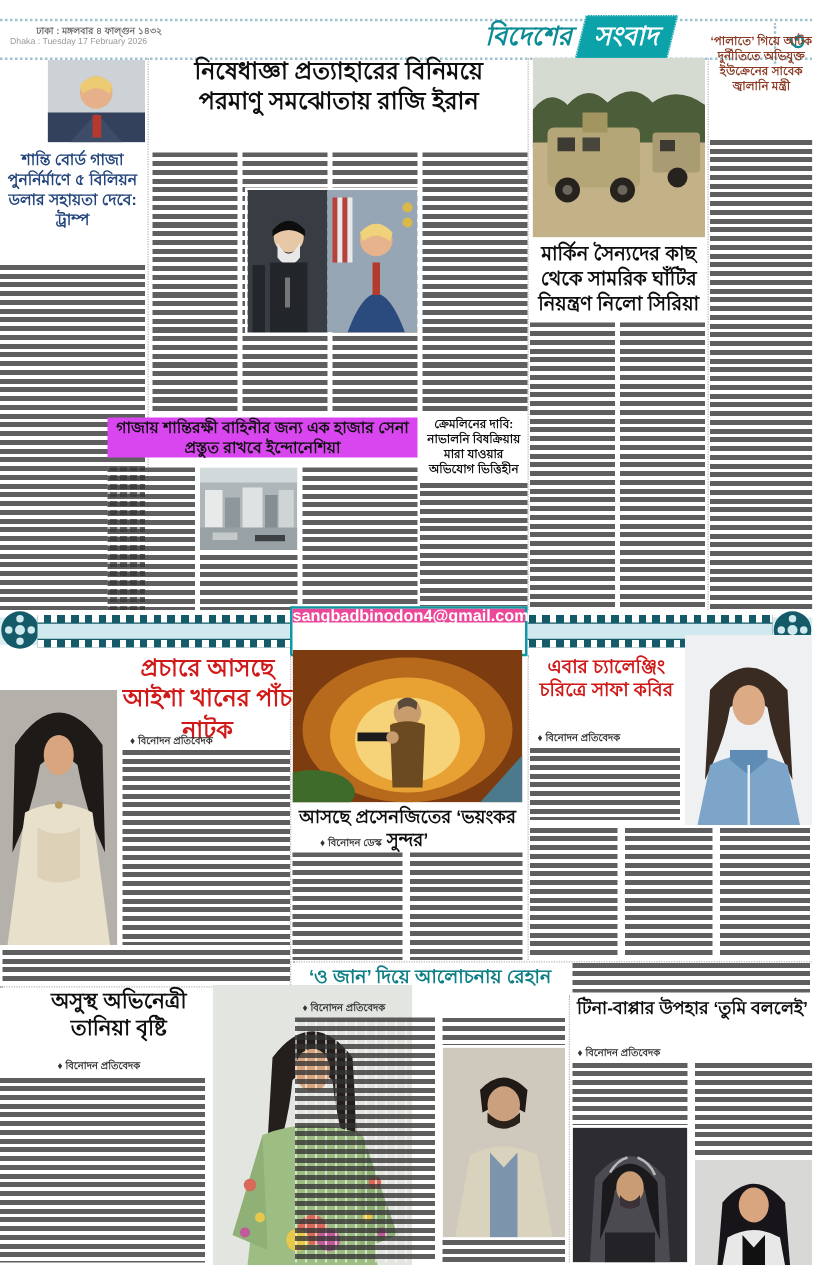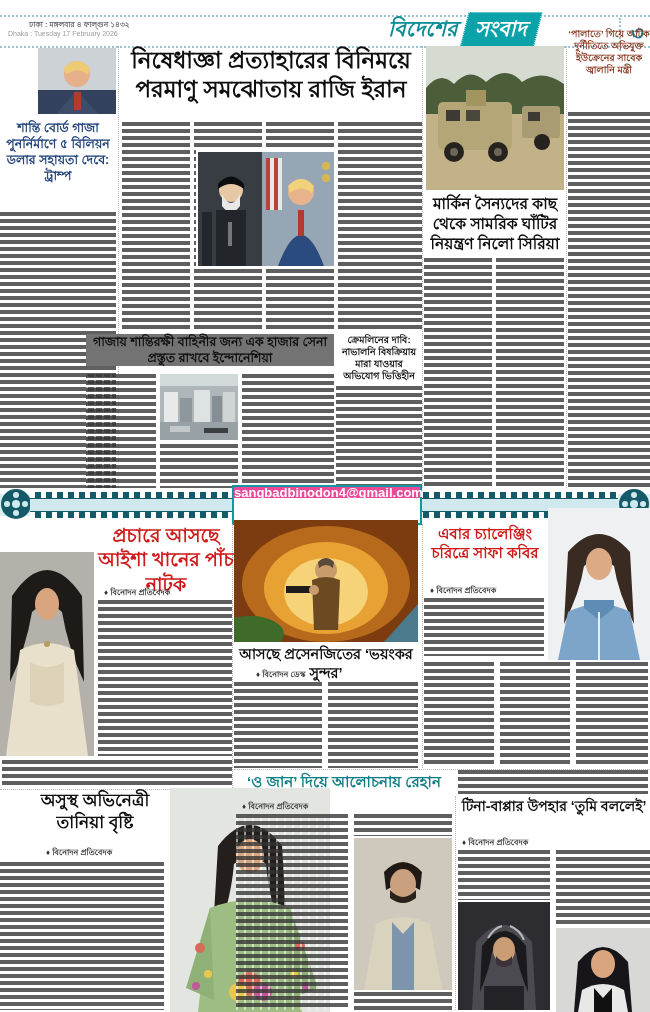--- a/index.html
+++ b/index.html
@@ -64,21 +64,21 @@
       <rect y="42" width="78" height="24" fill="#33415c"></rect>
       <path d="M18 66 L39 42 L60 66 Z" fill="#3d4c69"></path>
       <circle cx="39" cy="26" r="13" fill="#e5b08a"></circle>
       <path d="M26 20 Q39 6 52 20 L50 27 Q39 18 28 27 Z" fill="#eccb72"></path>
       <rect x="36" y="44" width="7" height="18" fill="#b43a2e"></rect>
     </svg>
   </div>
   <div class="abs hl" style="left:0px;top:120px;width:116px;font-size:12.5px;color:#23457c;">শান্তি বোর্ড গাজা পুনর্নির্মাণে ৫ বিলিয়ন ডলার সহায়তা দেবে: ট্রাম্প</div>
   <div class="abs bt" style="left:0px;top:212px;width:116px;height:276px;"></div>
 
-  <div class="abs hl" style="left:120px;top:46px;width:302px;font-size:23px;">
+  <div class="abs hl" style="left:120px;top:46px;width:302px;font-size:19px;">
     <span style="display:block;">নিষেধাজ্ঞা প্রত্যাহারের বিনিময়ে</span>
     <span style="display:block;">পরমাণু সমঝোতায় রাজি ইরান</span>
   </div>
   <div class="abs bt" style="left:122px;top:122px;width:68px;height:208px;"></div>
   <div class="abs bt" style="left:194px;top:122px;width:68px;height:208px;"></div>
   <div class="abs bt" style="left:266px;top:122px;width:68px;height:208px;"></div>
   <div class="abs bt" style="left:338px;top:122px;width:84px;height:208px;"></div>
   <div class="abs photo" style="left:196px;top:150px;width:136px;height:114px;border:2px solid #fff;">
     <svg viewBox="0 0 136 114" preserveAspectRatio="none">
       <rect width="64" height="114" fill="#383d44"></rect>
@@ -97,21 +97,21 @@
       </g>
       <circle cx="128" cy="14" r="4" fill="#d8b84a"></circle>
         <circle cx="128" cy="26" r="4" fill="#d8b84a"></circle>
       <circle cx="103" cy="40" r="13" fill="#e7b38c"></circle>
       <path d="M90 34 Q103 20 116 34 L114 41 Q103 32 92 41 Z" fill="#f0d27a"></path>
       <path d="M80 114 Q103 52 126 114 Z" fill="#2b4b7e"></path>
       <rect x="100" y="58" width="6" height="26" fill="#b43a2e"></rect>
     </svg>
   </div>
 
-  <div class="abs hl" style="left:86px;top:334px;width:248px;font-size:12.5px;background:#737373;">গাজায় শান্তিরক্ষী বাহিনীর জন্য এক হাজার সেনা প্রস্তুত রাখবে ইন্দোনেশিয়া</div>
+  <div class="abs hl" style="left:86px;top:334px;width:248px;font-size:12.5px;background:#d946ef;">গাজায় শান্তিরক্ষী বাহিনীর জন্য এক হাজার সেনা প্রস্তুত রাখবে ইন্দোনেশিয়া</div>
   <div class="abs bt" style="left:86px;top:374px;width:70px;height:114px;"></div>
   <div class="abs photo" style="left:160px;top:374px;width:78px;height:66px;">
     <svg viewBox="0 0 78 66" preserveAspectRatio="none">
       <rect width="78" height="66" fill="#aeb6ba"></rect>
       <rect width="78" height="12" fill="#d2d9db"></rect>
       <rect x="4" y="18" width="14" height="30" fill="#e8eaea"></rect>
       <rect x="20" y="24" width="12" height="26" fill="#8d979c"></rect>
       <rect x="34" y="16" width="16" height="34" fill="#dfe2e2"></rect>
       <rect x="52" y="22" width="10" height="28" fill="#848e93"></rect>
       <rect x="63" y="18" width="12" height="32" fill="#cfd4d5"></rect>

